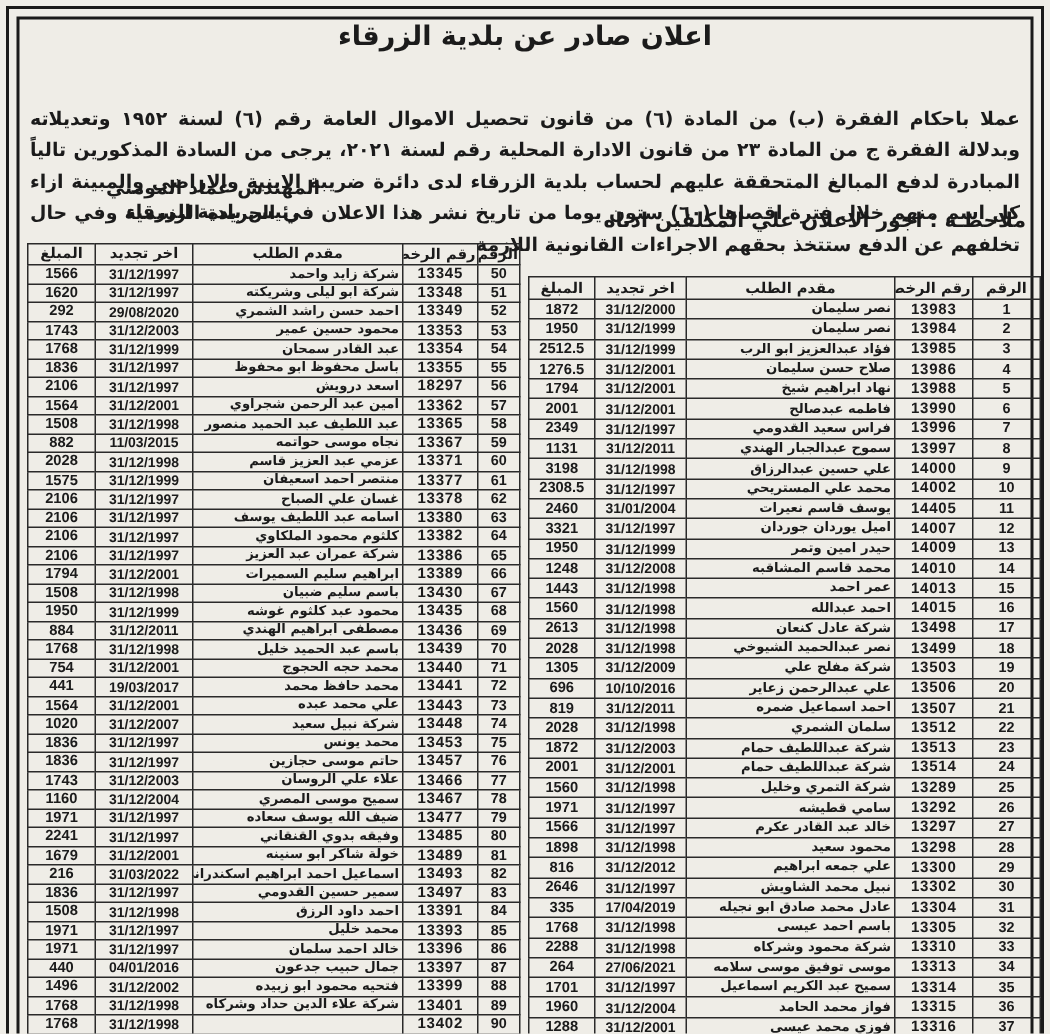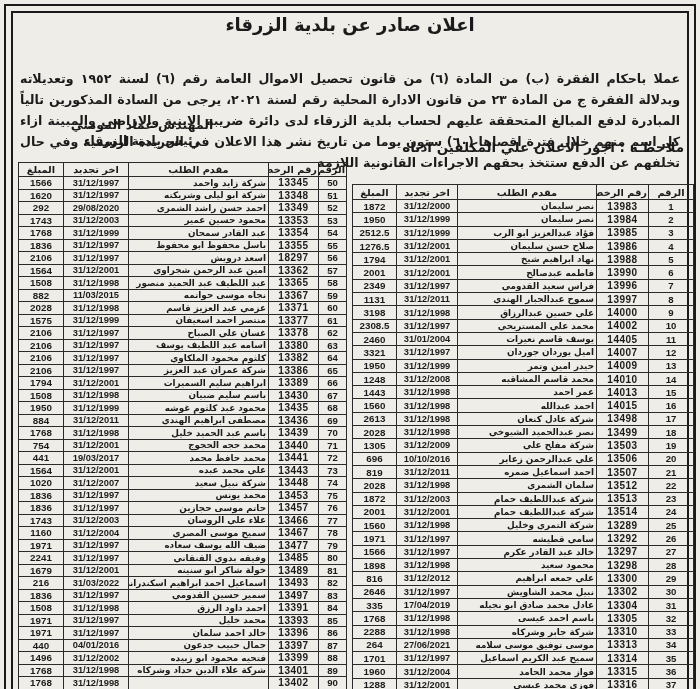--- a/index.html
+++ b/index.html
@@ -616,21 +616,21 @@
       <tr>
         <td class="c-num">32</td>
         <td class="c-lic">13305</td>
         <td class="c-name">باسم احمد عيسى</td>
         <td class="c-date">31/12/1998</td>
         <td class="c-amt">1768</td>
       </tr>
       <tr>
         <td class="c-num">33</td>
         <td class="c-lic">13310</td>
-        <td class="c-name">شركة جابر وشركاه</td>
+        <td class="c-name">شركة محمود وشركاه</td>
         <td class="c-date">31/12/1998</td>
         <td class="c-amt">2288</td>
       </tr>
       <tr>
         <td class="c-num">34</td>
         <td class="c-lic">13313</td>
         <td class="c-name">موسى توفيق موسى سلامه</td>
         <td class="c-date">27/06/2021</td>
         <td class="c-amt">264</td>
       </tr>

